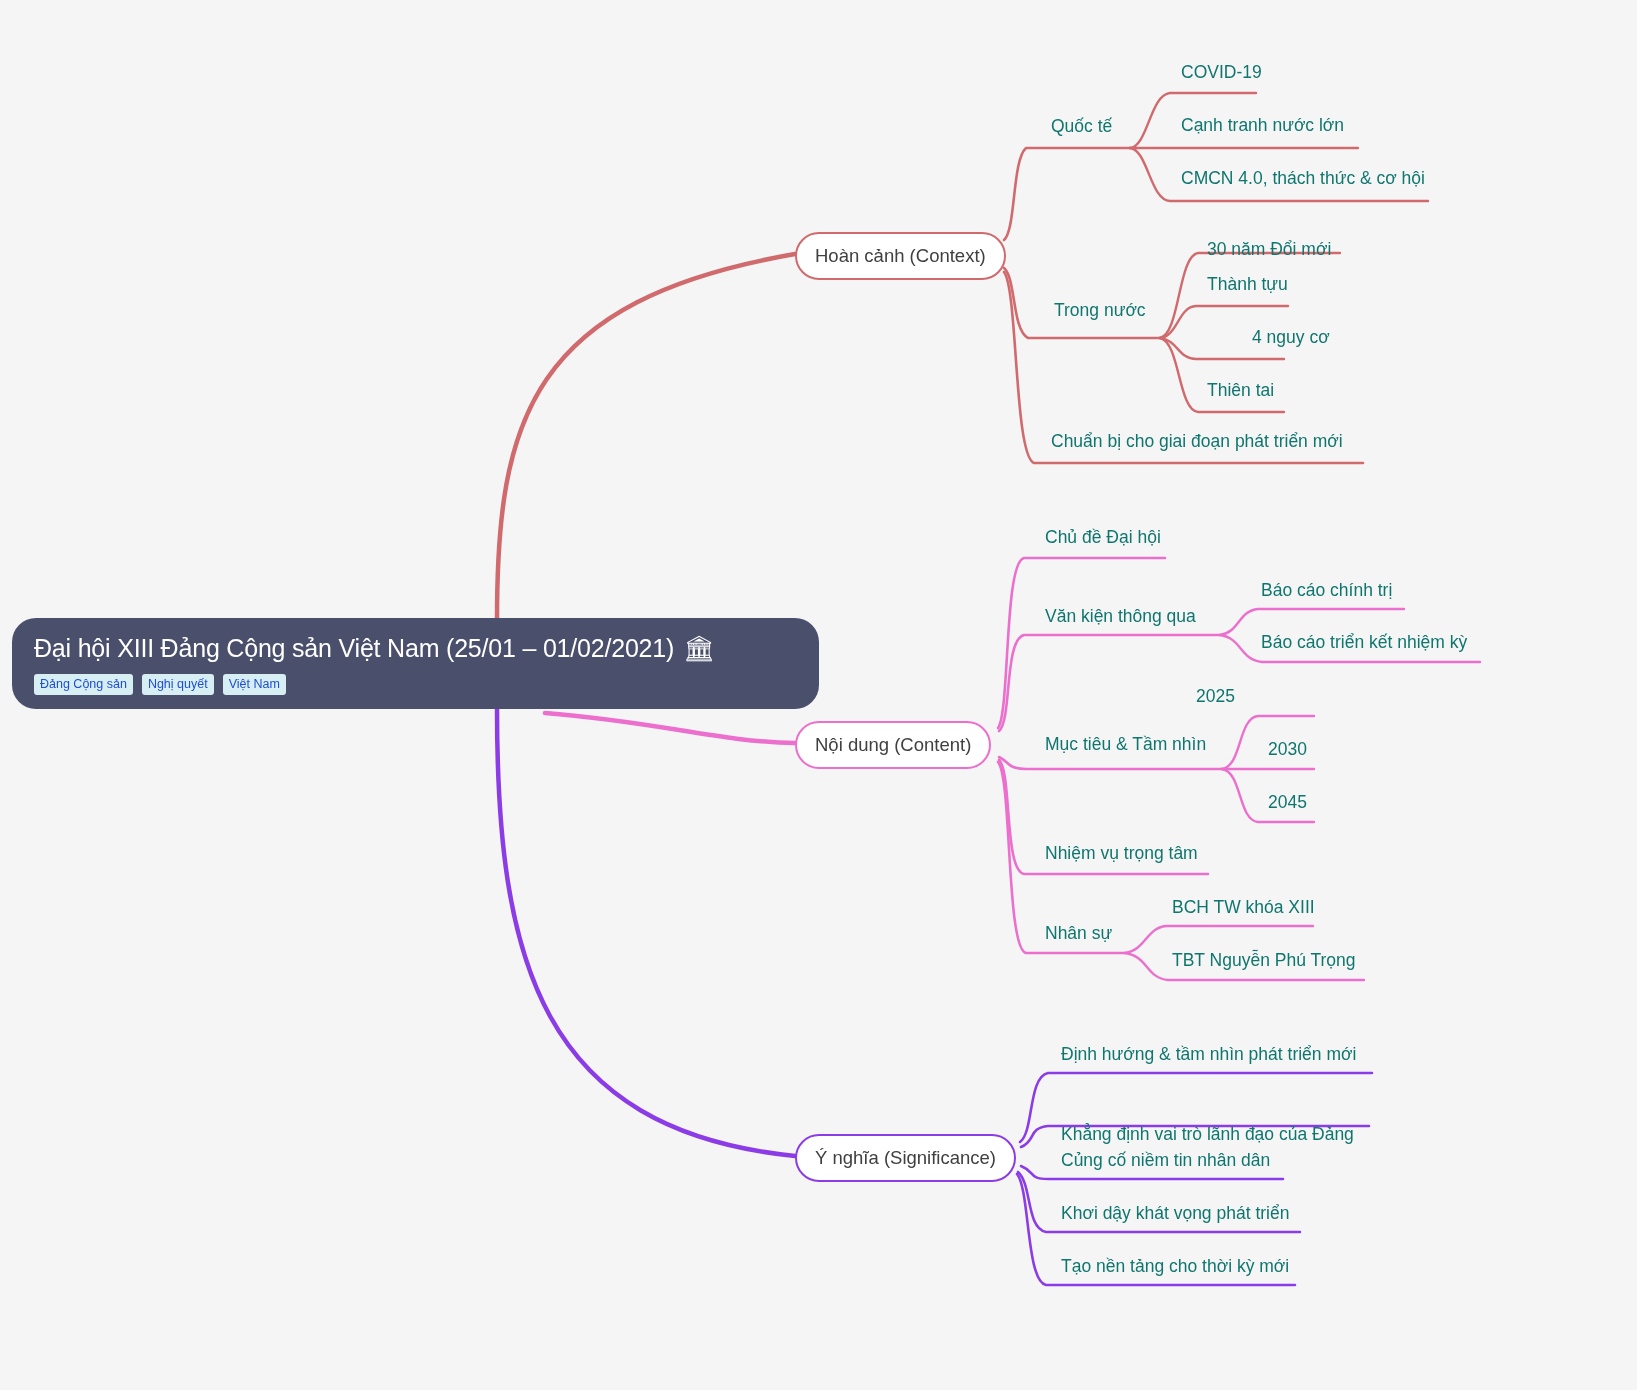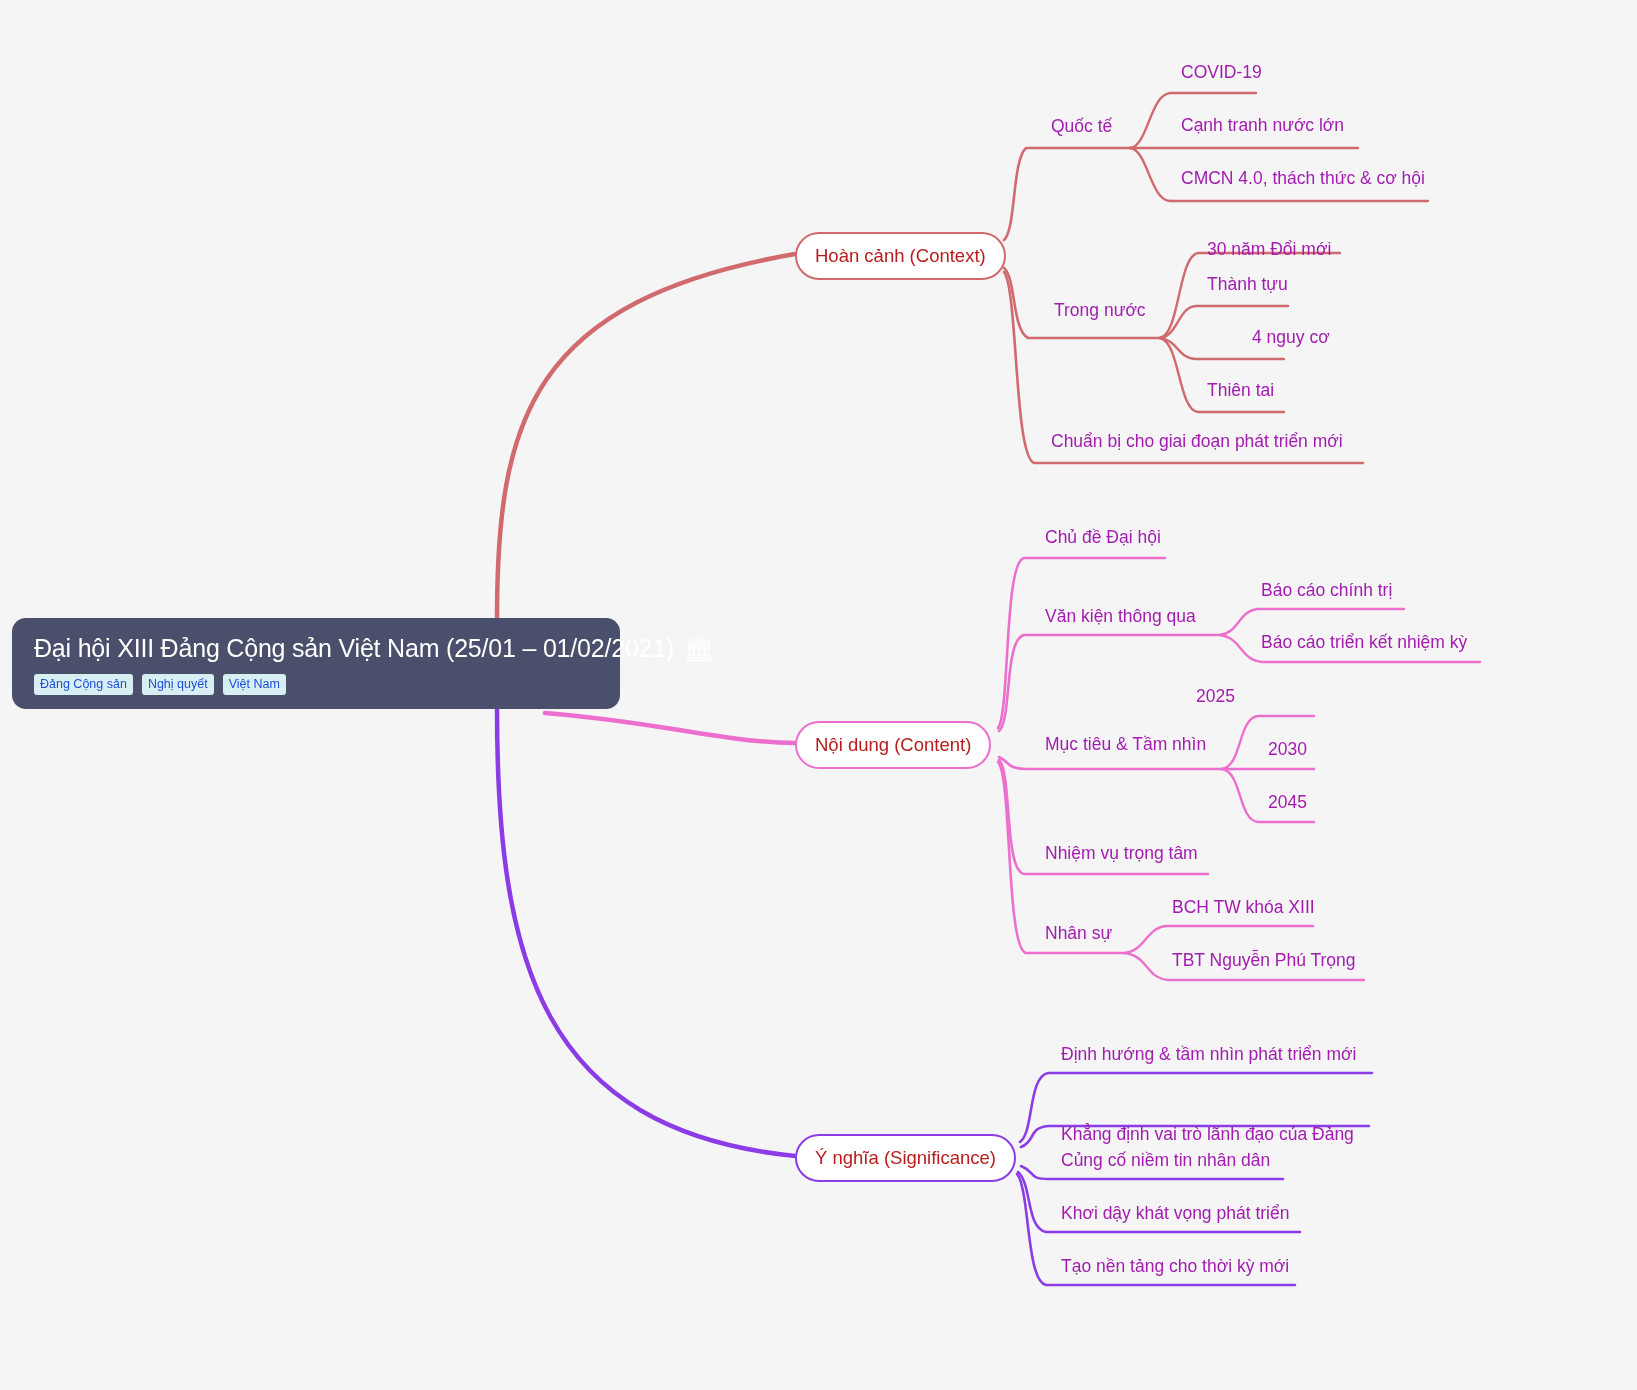--- a/index.html
+++ b/index.html
@@ -31,24 +31,24 @@
     fill: none;
     stroke-linecap: round;
     stroke-linejoin: round;
   }
 
   
   .root-node {
     position: absolute;
     left: 12px;
     top: 618px;
-    width: 608px;
+    width: 807px;
     box-sizing: border-box;
     background: #4a4f6b;
-    border-radius: 14px;
+    border-radius: 24px;
     padding: 16px 22px 14px 22px;
     color: #ffffff;
   }
   .root-title {
     font-size: 25px;
     letter-spacing: -0.2px;
     line-height: 1.15;
     white-space: nowrap;
     display: flex;
     align-items: center;
@@ -74,34 +74,34 @@
   }
 
   
   .pill {
     position: absolute;
     background: #ffffff;
     border-radius: 26px;
     border: 2.5px solid #cc5f63;
     padding: 11px 18px;
     font-size: 18.5px;
-    color: #b91c1c;
+    color: #404040;
     white-space: nowrap;
     box-sizing: border-box;
     text-align: center;
   }
   .pill.context   { border-color: #d06a6d; }
   .pill.content   { border-color: #ec6fcd; }
   .pill.signif    { border-color: #8b3ce6; }
 
   
   .label {
     position: absolute;
     font-size: 17.5px;
-    color: #a21caf;
+    color: #0f766e;
     white-space: nowrap;
     line-height: 1;
   }
   .label.l2 { font-size: 17.5px; }
   .label.l3 { font-size: 17.5px; }
 </style>
 </head>
 <body>
 
 <div id="mindmap">

